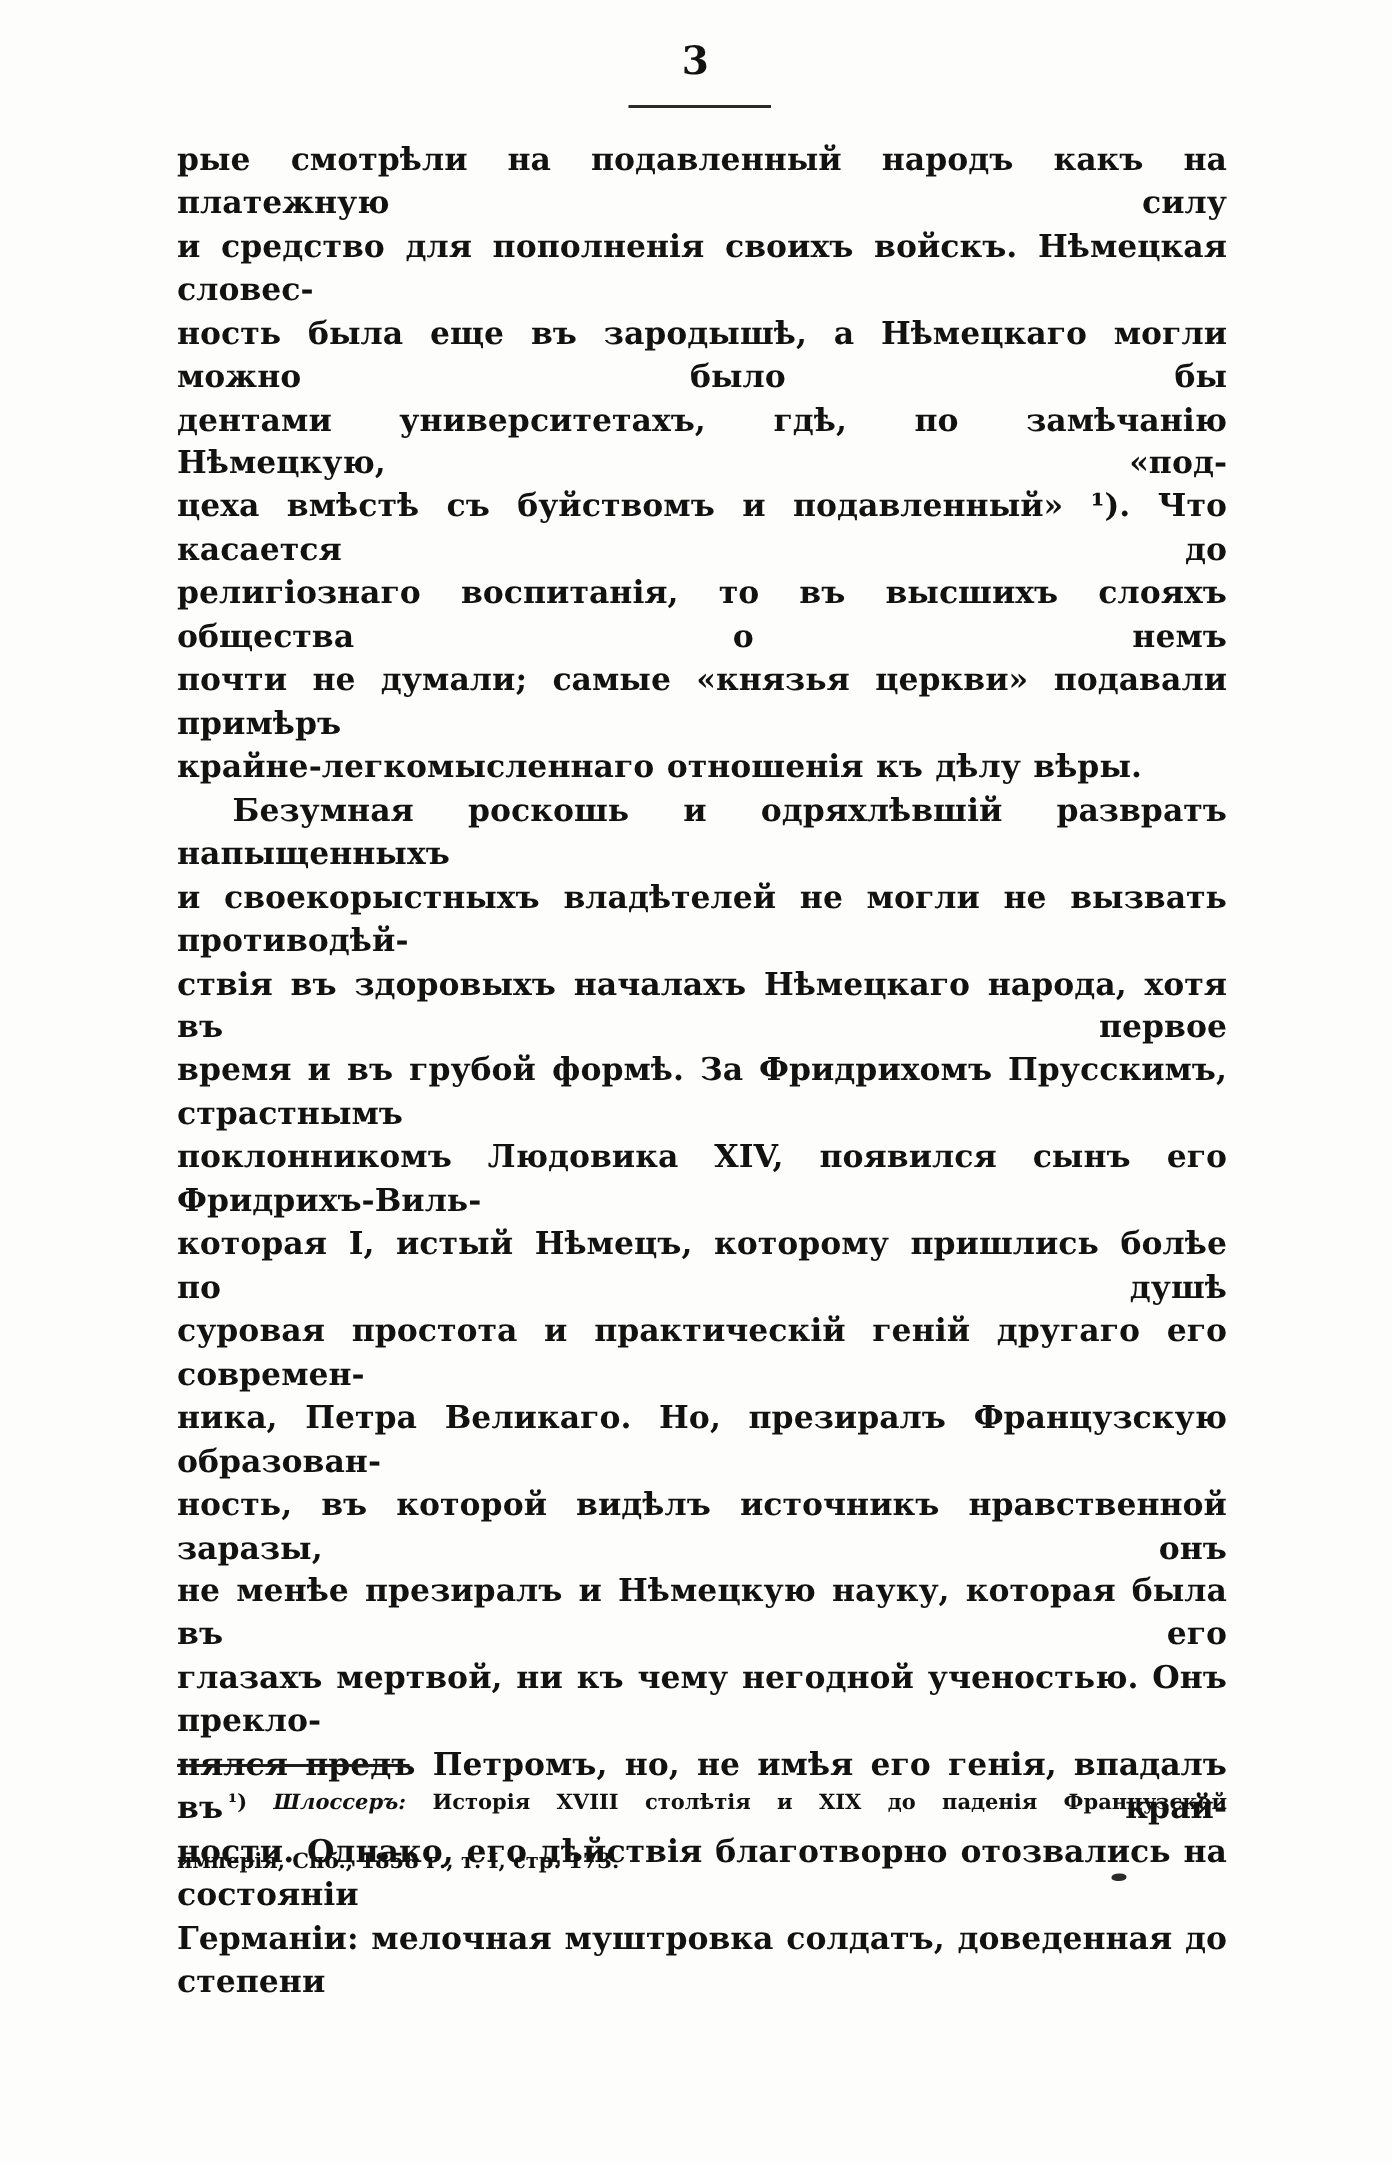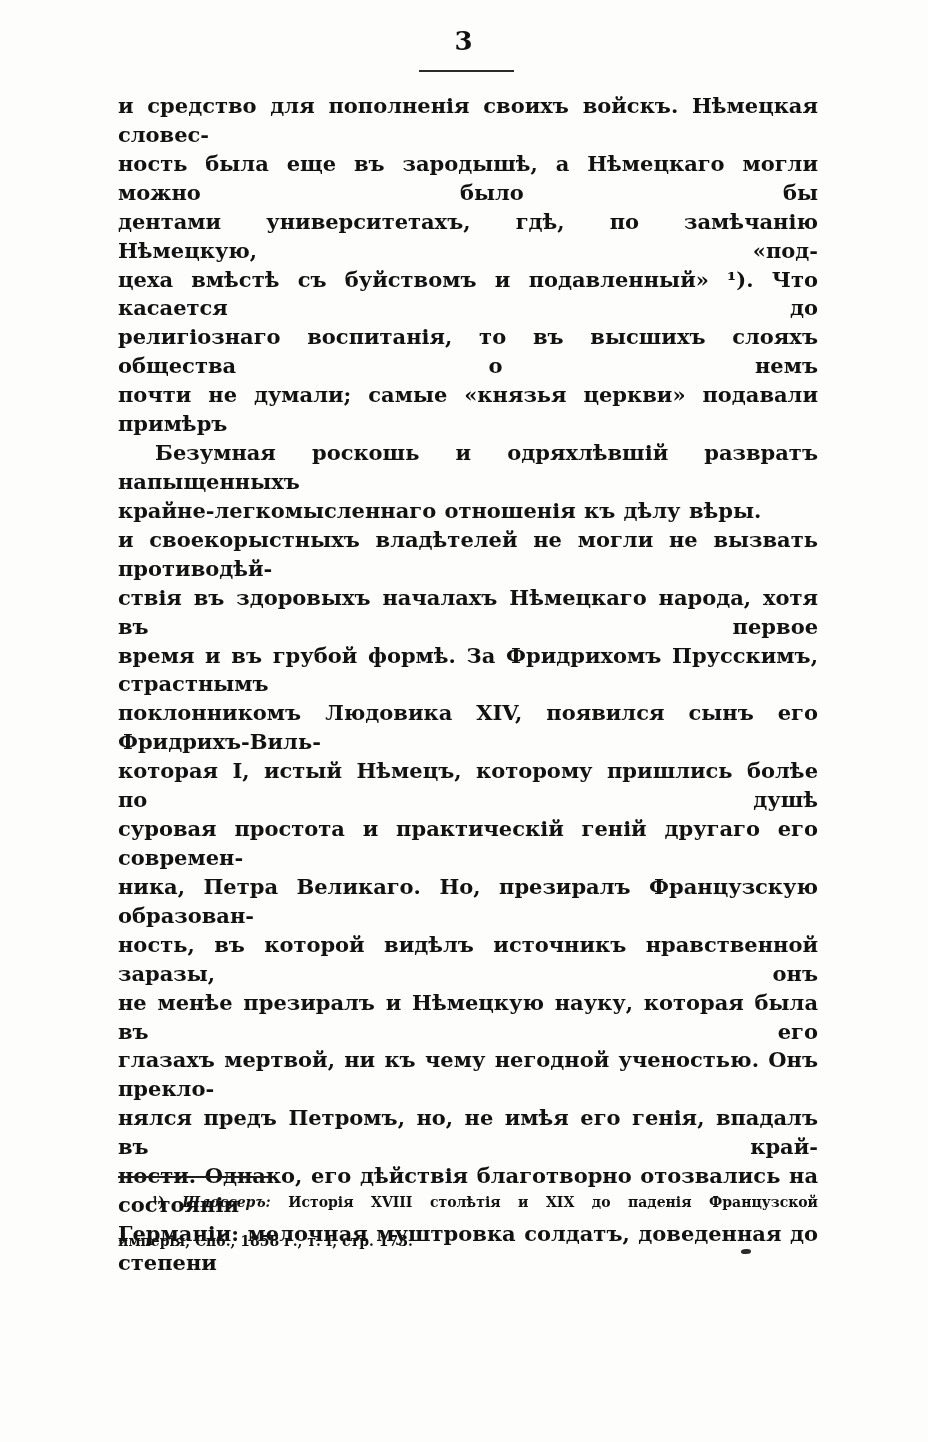--- a/index.html
+++ b/index.html
@@ -92,28 +92,29 @@
   </style>
 </head>
 <body>
 
 <div class="page">
 
   <div class="pagenum">3</div>
   <div class="pagenum-rule"></div>
 
   <div class="body-text">
+      <div class="line">рые смотрѣли на подавленный народъ какъ на платежную силу</div>
       <div class="line">и средство для пополненія своихъ войскъ. Нѣмецкая словес-</div>
       <div class="line">ность была еще въ зародышѣ, а Нѣмецкаго могли можно было бы</div>
       <div class="line">дентами университетахъ, гдѣ, по замѣчанію Нѣмецкую, «под-</div>
       <div class="line">цеха вмѣстѣ съ буйствомъ и подавленный» ¹). Что касается до</div>
       <div class="line">религіознаго воспитанія, то въ высшихъ слояхъ общества о немъ</div>
       <div class="line">почти не думали; самые «князья церкви» подавали примѣръ</div>
+      <div class="line flush">крайне-легкомысленнаго отношенія къ дѣлу вѣры.</div>
       <div class="line indent">Безумная роскошь и одряхлѣвшій развратъ напыщенныхъ</div>
-      <div class="line flush">крайне-легкомысленнаго отношенія къ дѣлу вѣры.</div>
       <div class="line">и своекорыстныхъ владѣтелей не могли не вызвать противодѣй-</div>
       <div class="line">ствія въ здоровыхъ началахъ Нѣмецкаго народа, хотя въ первое</div>
       <div class="line">время и въ грубой формѣ. За Фридрихомъ Прусскимъ, страстнымъ</div>
       <div class="line">поклонникомъ Людовика XIV, появился сынъ его Фридрихъ-Виль-</div>
       <div class="line">которая I, истый Нѣмецъ, которому пришлись болѣе по душѣ</div>
       <div class="line">суровая простота и практическій геній другаго его современ-</div>
       <div class="line">ника, Петра Великаго. Но, презиралъ Французскую образован-</div>
       <div class="line">ность, въ которой видѣлъ источникъ нравственной заразы, онъ</div>
       <div class="line">не менѣе презиралъ и Нѣмецкую науку, которая была въ его</div>
       <div class="line">глазахъ мертвой, ни къ чему негодной ученостью. Онъ прекло-</div>

